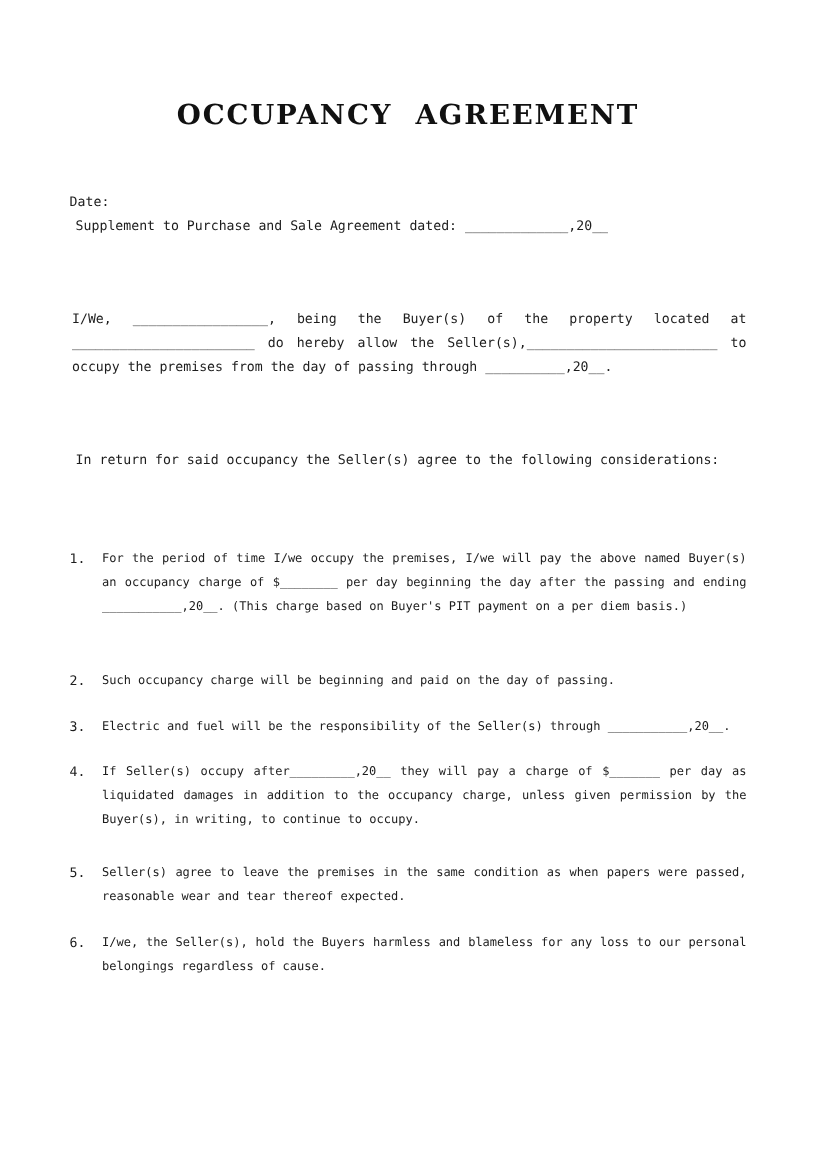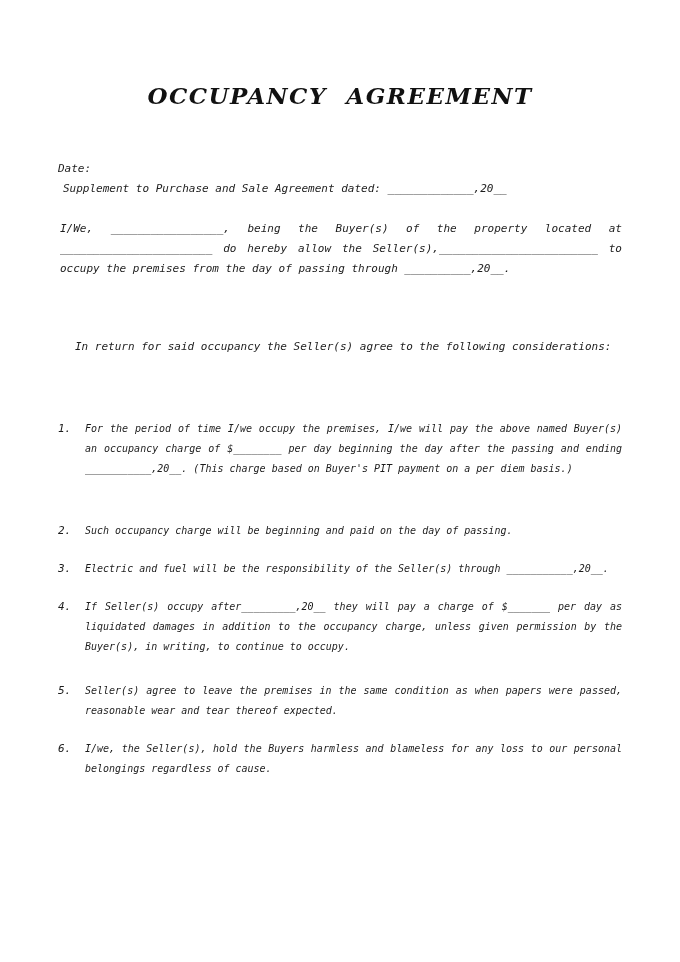--- a/index.html
+++ b/index.html
@@ -13,21 +13,20 @@
     overflow: hidden;
     color: #1c1c1c;
     font-family: "DejaVu Sans Mono", "Liberation Mono", monospace;
   }
   .page {
     box-sizing: border-box;
     width: 680px;
     height: 962px;
     padding: 82px 58px 30px 58px;
     background: #ffffff;
-    font-style: italic;
   }
   .doc-title {
     text-align: center;
     font-family: "DejaVu Serif", "Liberation Serif", serif;
     font-weight: bold;
     font-size: 23px;
     letter-spacing: 1.5px;
     word-spacing: 10px;
     color: #111;
     margin: 0;
@@ -41,27 +40,26 @@
     font-size: 11px;
     line-height: 20px;
     text-align: justify;
     text-justify: inter-word;
     white-space: normal;
   }
   .supplement-line {
     padding-left: 5px;
   }
   .intro-para {
-    margin-top: 20px;
+    margin-top: 57px;
     padding-left: 2px;
   }
   .considerations-line {
     margin-top: 58px;
     padding-left: 5px;
-    margin-left: 12px;
   }
   .items-list {
     margin-top: 62px;
   }
   .doc-item {
     display: flex;
     align-items: flex-start;
   }
   .doc-item + .doc-item {
     margin-top: 18px;

